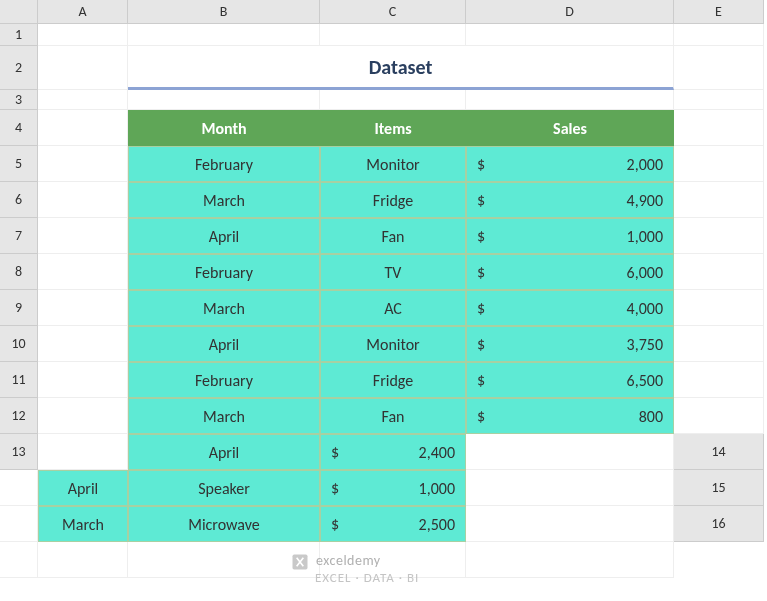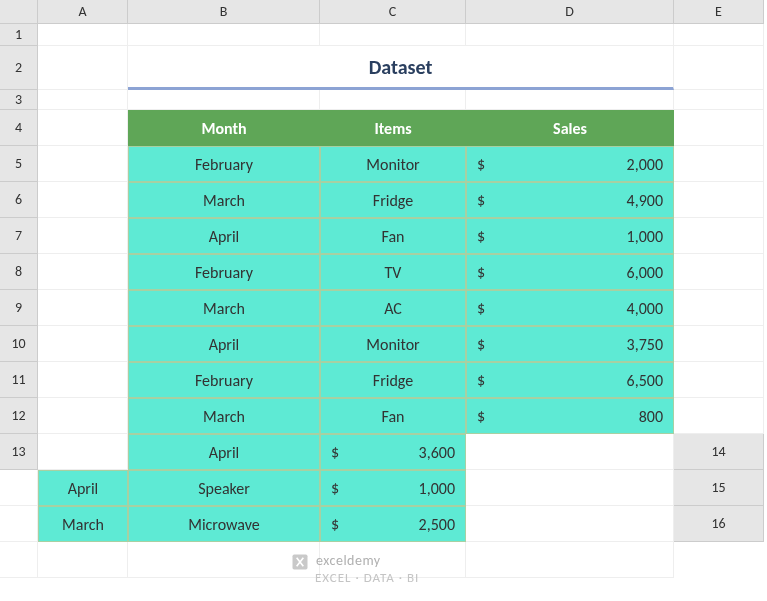--- a/index.html
+++ b/index.html
@@ -208,21 +208,21 @@
     <div class="td-cell td-sales">
       <span>$</span>
       <span>800</span>
     </div>
     <div class="cell"></div>
     <div class="rowhead">13</div>
     <div class="cell"></div>
     <div class="td-cell">April</div>
     <div class="td-cell td-sales">
       <span>$</span>
-      <span>3,600</span>
+      <span>2,400</span>
     </div>
     <div class="cell"></div>
     <div class="rowhead">14</div>
     <div class="cell"></div>
     <div class="td-cell">April</div>
     <div class="td-cell">Speaker</div>
     <div class="td-cell td-sales">
       <span>$</span>
       <span>1,000</span>
     </div>

